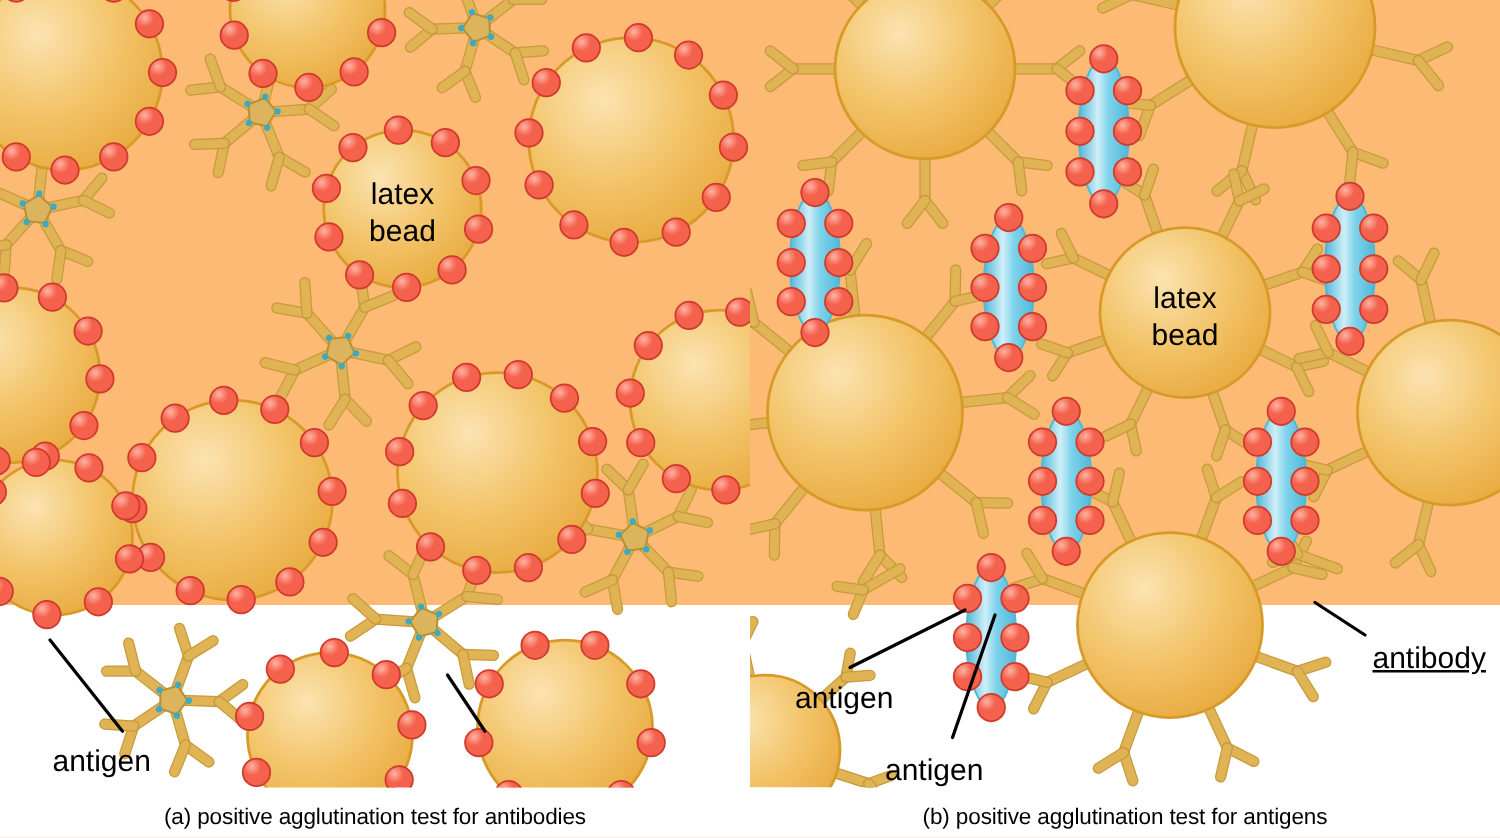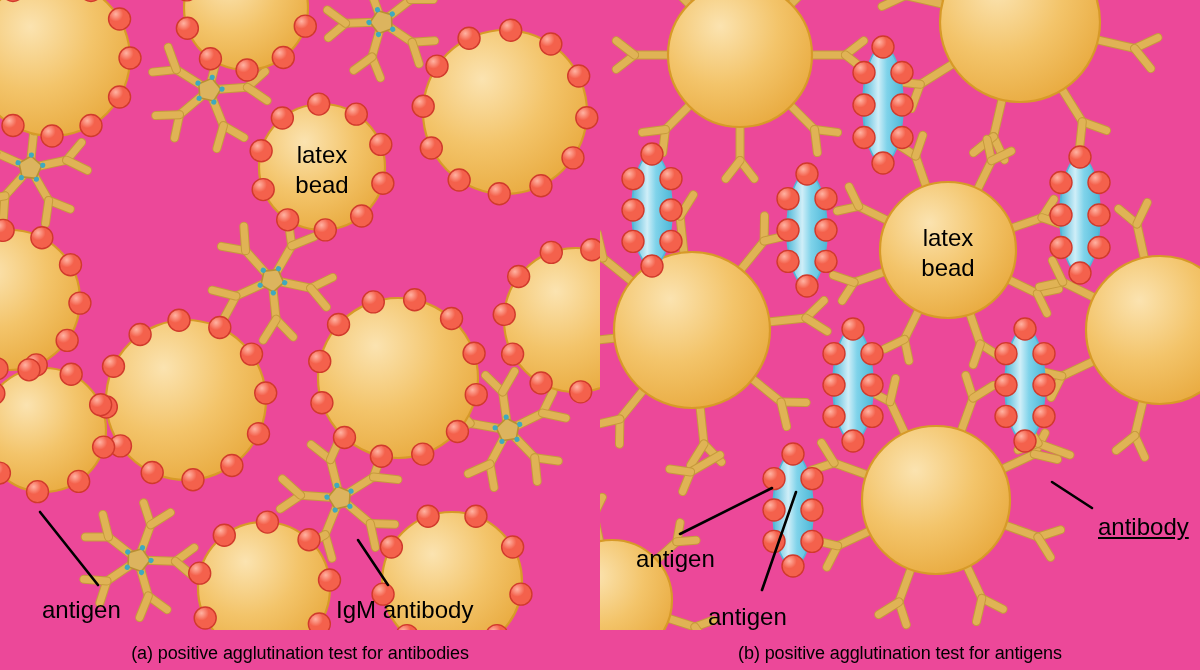--- a/index.html
+++ b/index.html
@@ -1,17 +1,17 @@
 <!DOCTYPE html>
 <html><head>
 <meta charset="utf-8">
 <style>
   html,body{margin:0;padding:0;background:#ffffff;}
   body{width:1200px;height:670px;font-family:"Liberation Sans",sans-serif;overflow:hidden;}
-  #figure{position:relative;width:1200px;height:670px;background:#ec4899;}
+  #figure{position:relative;width:1200px;height:484px;background:#fdba74;}
   .panel{position:absolute;top:0;height:670px;width:600px;overflow:hidden;}
   #panel-a{left:0;}
   #panel-b{left:600px;}
   .art{position:absolute;left:0;top:0;width:600px;height:630px;overflow:hidden;}
   .caption{position:absolute;bottom:6px;left:0;width:600px;text-align:center;
            font-size:18px;color:#000;letter-spacing:-0.1px;}
   .lbl{position:absolute;font-size:24px;color:#000;white-space:nowrap;}
   svg{display:block;}
 </style>
 </head>
@@ -515,21 +515,20 @@
             <circle cx="496.99513267805776" cy="635.6231110183285" r="11" fill="url(#antgA)" stroke="#d03a2c" stroke-width="1.4"></circle>
             <circle cx="407.0048673219423" cy="635.6231110183285" r="11" fill="url(#antgA)" stroke="#d03a2c" stroke-width="1.4"></circle>
           </g>
           <g>
             <line x1="98" y1="585" x2="40" y2="512" stroke="#000000" stroke-width="2.6" stroke-linecap="round"></line>
             <line x1="388" y1="585" x2="358" y2="540" stroke="#000000" stroke-width="2.6" stroke-linecap="round"></line>
           </g>
         </svg>
     </div>
     <div class="lbl" style="left:42px;top:596px;">antigen</div>
-    <div class="lbl" style="left:336px;top:596px;">IgM antibody</div>
     <div class="caption">(a) positive agglutination test for antibodies</div>
   </div>
 
   <div class="panel" id="panel-b">
     <div class="art">
       <svg id="svg-b" width="600" height="630" viewBox="0 0 600 630">
           <defs>
             <radialGradient id="beadgB" cx="36%" cy="30%" r="78%">
               <stop offset="0%" stop-color="#fbe3b0"></stop>
               <stop offset="52%" stop-color="#f3c46a"></stop>

